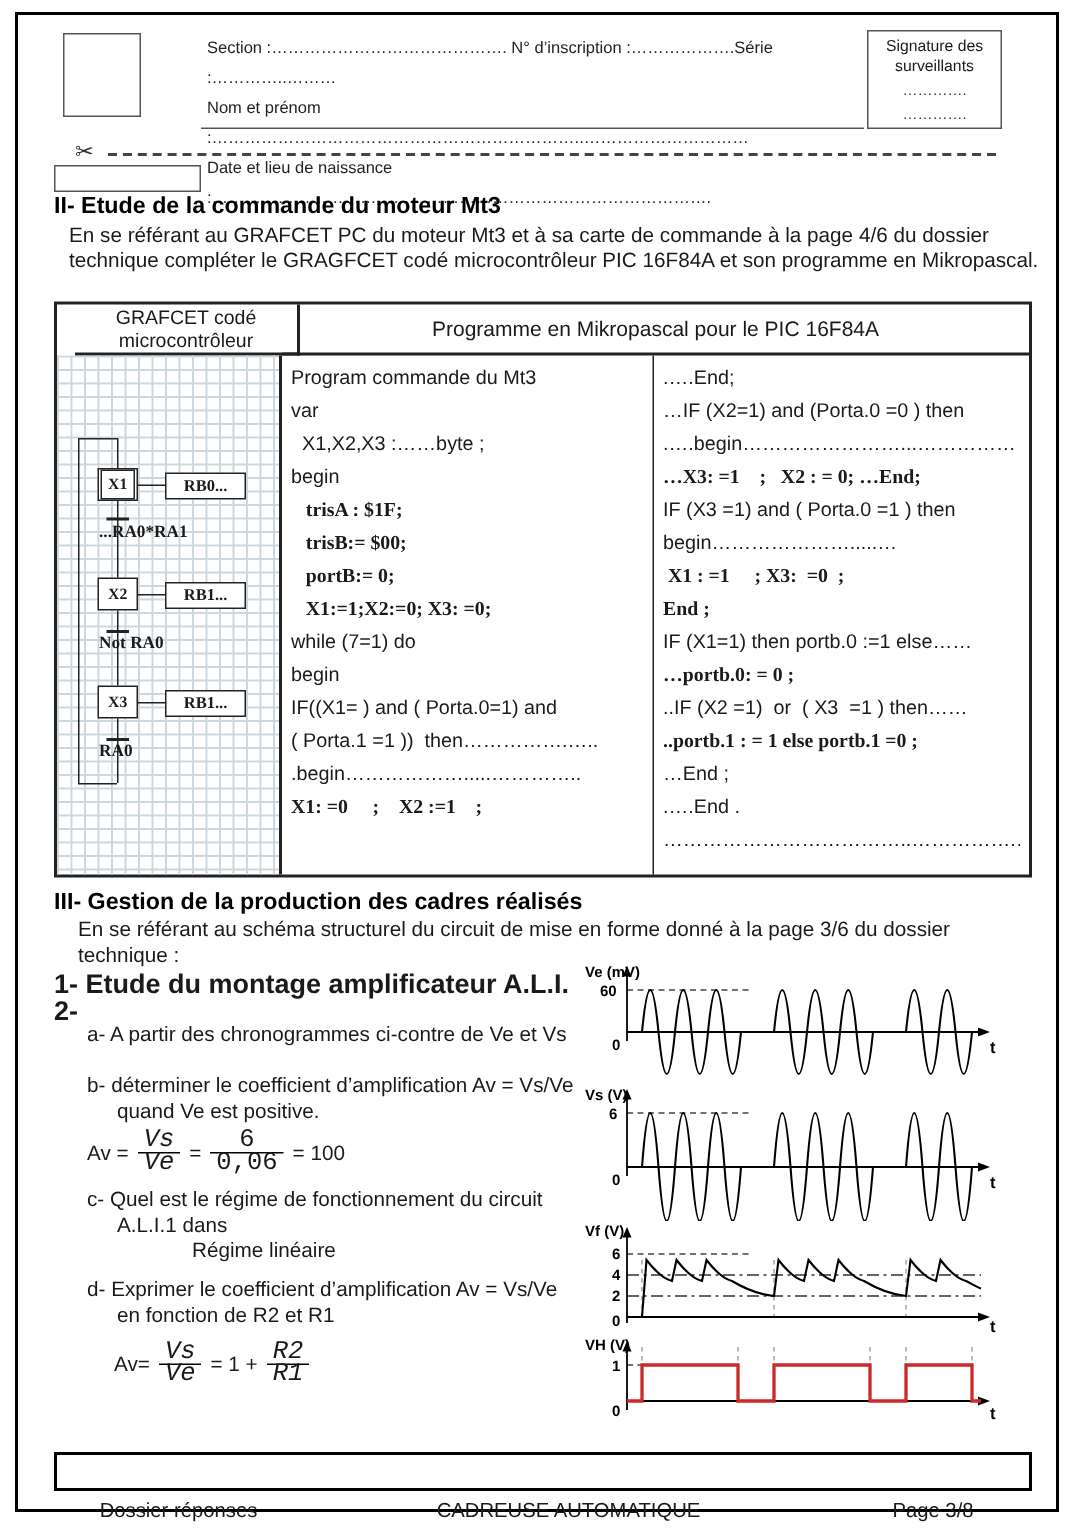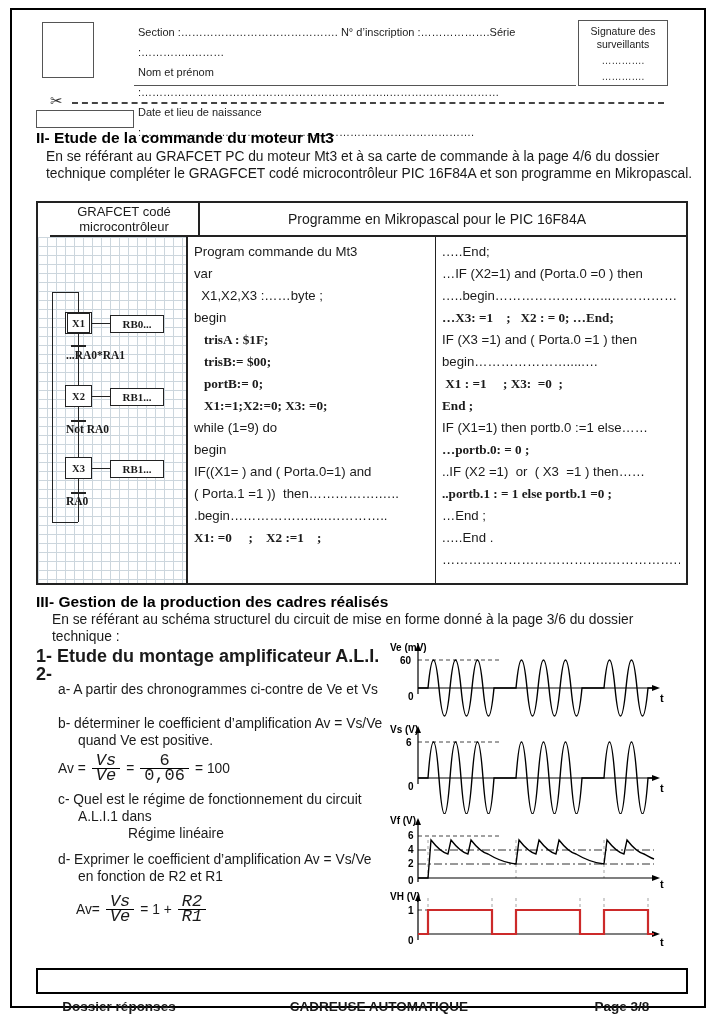--- a/index.html
+++ b/index.html
@@ -59,21 +59,21 @@
   .trr{stroke:#cc2a2a;stroke-width:2.2;fill:none;}
   .dash{stroke:#444;stroke-width:1;fill:none;stroke-dasharray:4 3;}
   .dashdot{stroke:#333;stroke-width:1;fill:none;stroke-dasharray:8 3 2 3;}
   .vguide{stroke:#999;stroke-width:0.9;fill:none;stroke-dasharray:3 3;}
   .clabel{font:700 10px "Liberation Sans",sans-serif;fill:#000;}
   .ctick{font:700 10px "Liberation Sans",sans-serif;fill:#000;}
   .ct{font:700 11px "Liberation Sans",sans-serif;fill:#000;}
   .arrow{fill:#000;}
   
   .footer{left:36px;top:968px;width:652px;height:26px;border:2px solid #000;box-sizing:border-box;}
-  .footer .abs{box-sizing:border-box;top:0;bottom:0;display:flex;align-items:center;justify-content:center;font-weight:700;font-size:13.5px;margin-top:36px;}
+  .footer .abs{box-sizing:border-box;top:0;bottom:0;display:flex;align-items:center;justify-content:center;font-weight:400;font-size:13.5px;margin-top:36px;}
   .f1{left:0;width:164px;border-right:2px solid #000;}
   .f2{left:164px;width:356px;border-right:2px solid #000;}
   .f3{left:520px;right:0;}
 </style>
 </head>
 <body>
 
 <div class="page">
   <div class="abs page-border"></div>
 
@@ -133,21 +133,21 @@
 
     <div class="abs tb-mid">
       <div class="code-line">Program commande du Mt3</div>
       <div class="code-line">var</div>
       <div class="code-line">  X1,X2,X3 :……byte ;</div>
       <div class="code-line">begin</div>
       <div class="code-line hw">   trisA : $1F;</div>
       <div class="code-line hw">   trisB:= $00;</div>
       <div class="code-line hw">   portB:= 0;</div>
       <div class="code-line hw">   X1:=1;X2:=0; X3: =0;</div>
-      <div class="code-line">while (1=9) do</div>
+      <div class="code-line">while (7=1) do</div>
       <div class="code-line">begin</div>
       <div class="code-line">IF((X1= ) and ( Porta.0=1) and</div>
       <div class="code-line">( Porta.1 =1 ))  then…………….…..</div>
       <div class="code-line">.begin……………….....…………..</div>
       <div class="code-line hw">X1: =0     ;    X2 :=1    ;</div>
     </div>
 
     <div class="abs tb-right">
       <div class="code-line">.….End;</div>
       <div class="code-line">…IF (X2=1) and (Porta.0 =0 ) then</div>

